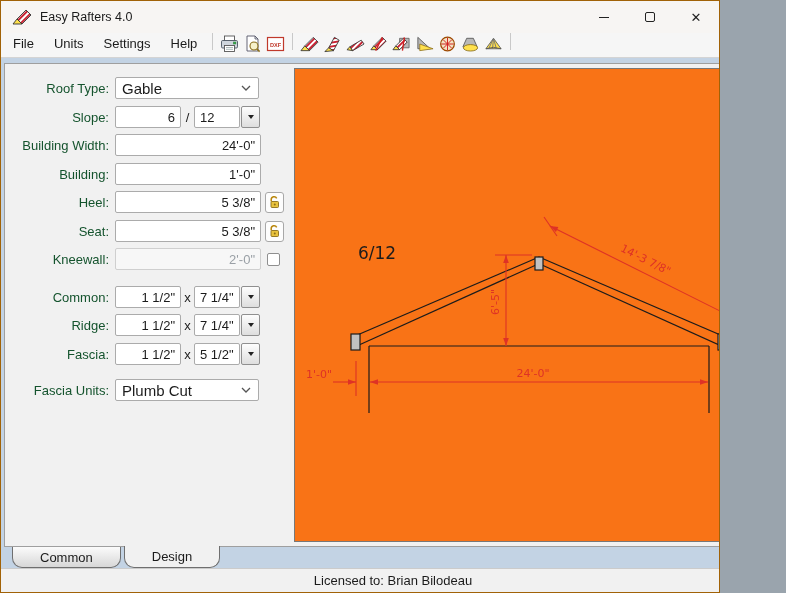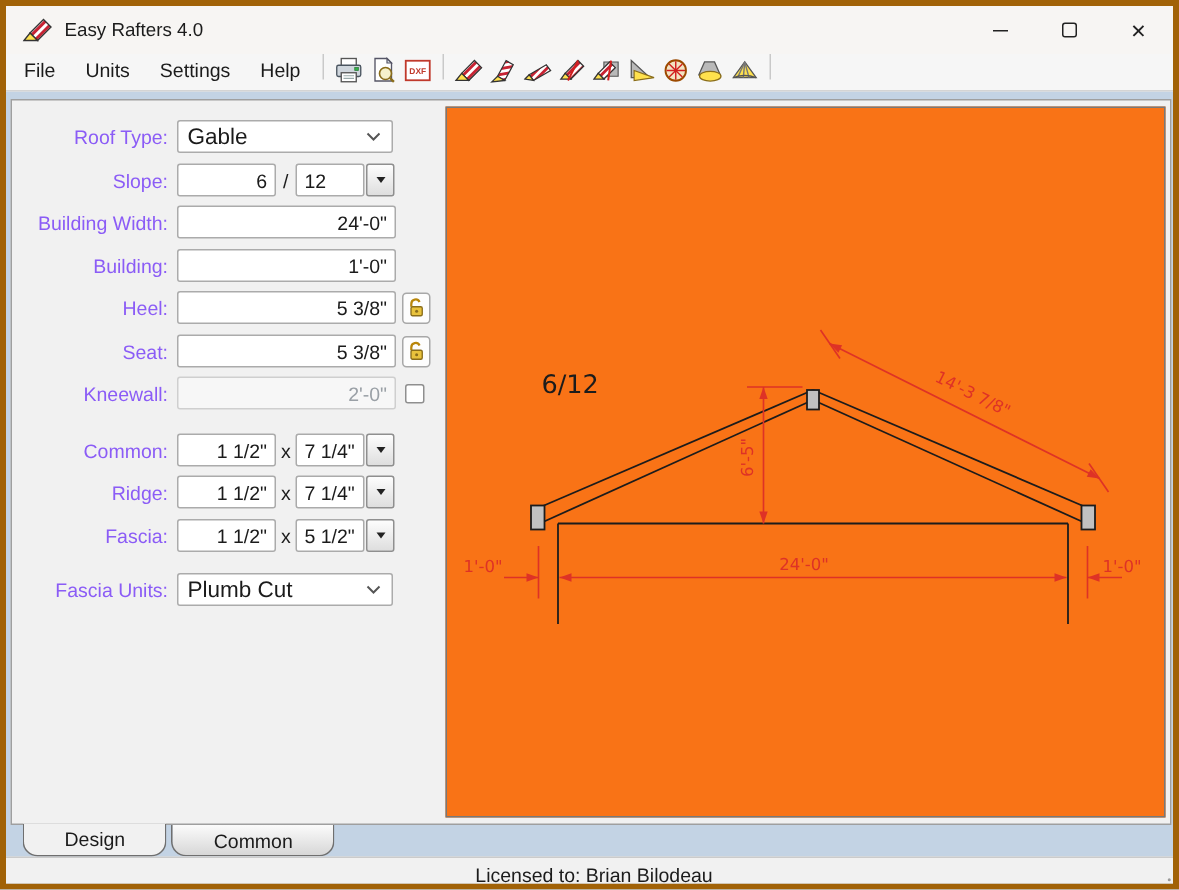--- a/index.html
+++ b/index.html
@@ -1,18 +1,18 @@
 <!DOCTYPE html>
 <html><head>
 <meta charset="utf-8">
 <style>
   * { margin:0; padding:0; box-sizing:border-box; }
   body { background:#9aa4ad; font-family:"Liberation Sans", sans-serif; }
-  .window { position:relative; width:786px; height:593px; background:#c3d3e4;
-            border:4px solid #a16207; overflow:hidden; }
+  .window { position:relative; width:720px; height:593px; background:#c3d3e4;
+            border:1px solid #a16207; overflow:hidden; }
 
   
   .titlebar { position:absolute; left:0; top:0; width:100%; height:32px;
               background:#f7f5f3; display:flex; align-items:center; }
   .app-icon { margin:0 8px 0 11px; width:20px; height:18px; flex:0 0 auto; }
   .title-text { font-size:12.5px; color:#1b1b1b; }
   .win-controls { position:absolute; right:0; top:0; height:32px; display:flex; }
   .win-btn { width:46px; height:32px; display:flex; align-items:center; justify-content:center; color:#222; }
   .min-glyph { width:10px; height:1px; background:#222; }
   .max-glyph { width:10px; height:10px; border:1.1px solid #222; border-radius:2px; }
@@ -26,21 +26,21 @@
   .tb-sep { width:1px; height:17px; background:#c9c9c9; margin:0 5px; }
   .tb-btn { width:23px; height:21px; display:flex; align-items:center; justify-content:center; }
   .tb-btn svg { width:19px; height:18px; }
 
   
   .tabpage { position:absolute; left:3px; top:62px; width:774px; height:484px;
              background:#f1f1f1; border:1px solid #9f9f9f; }
 
   
   .row { position:absolute; left:0; width:289px; height:22px; display:flex; align-items:center; }
-  .lbl { width:110px; text-align:right; padding-right:6px; font-size:13px; color:#8b5cf6; flex:0 0 auto; }
+  .lbl { width:110px; text-align:right; padding-right:6px; font-size:13px; color:#14532d; flex:0 0 auto; }
   .inp { height:22px; border:1px solid #ababab; border-radius:2px; background:#fff;
          font-size:13px; font-family:"Liberation Sans", sans-serif; color:#1b1b1b; padding:0 5px; }
   .inp.ralign { text-align:right; }
   .w146 { width:146px; } .w66 { width:66px; } .w46 { width:46px; }
   .inp:disabled, .inp.disabled { background:#f7f7f7; border-color:#cfcfcf; color:#9aa0a6; }
   .sep { width:13px; text-align:center; font-size:13px; color:#1b1b1b; }
   .combo { height:22px; border:1px solid #ababab; border-radius:2px; background:#fff;
            display:flex; align-items:center; justify-content:space-between; padding:0 7px 0 6px; }
   .w144 { width:144px; }
   .combo-val { font-size:15px; color:#1b1b1b; }
@@ -365,22 +365,22 @@
         <text x="349" y="194" font-size="11" fill="#de3226" text-anchor="middle" font-family="DejaVu Sans, sans-serif" transform="rotate(26.6 349 194)">14'-3 7/8"</text>
         <text x="204" y="233" font-size="11" fill="#de3226" text-anchor="middle" font-family="DejaVu Sans, sans-serif" transform="rotate(-90 204 233)">6'-5"</text>
         <text x="238" y="308" font-size="11" fill="#de3226" text-anchor="middle" font-family="DejaVu Sans, sans-serif">24'-0"</text>
         <text x="24" y="309" font-size="11" fill="#de3226" text-anchor="middle" font-family="DejaVu Sans, sans-serif">1'-0"</text>
         <text x="450" y="309" font-size="11" fill="#de3226" text-anchor="middle" font-family="DejaVu Sans, sans-serif">1'-0"</text>
       </svg>
     </div>
   </div>
 
   <div class="tabsrow">
+    <div class="tab">Common</div>
     <div class="tab active">Design</div>
-    <div class="tab">Common</div>
   </div>
 
   <div class="statusbar">
     <span>Licensed to: Brian Bilodeau</span>
     <svg class="grip" width="11" height="11">
       <g fill="#9a9a9a">
         <circle cx="9" cy="2" r="1"></circle>
         <circle cx="9" cy="5.5" r="1"></circle>
           <circle cx="5.5" cy="5.5" r="1"></circle>
         <circle cx="9" cy="9" r="1"></circle>

